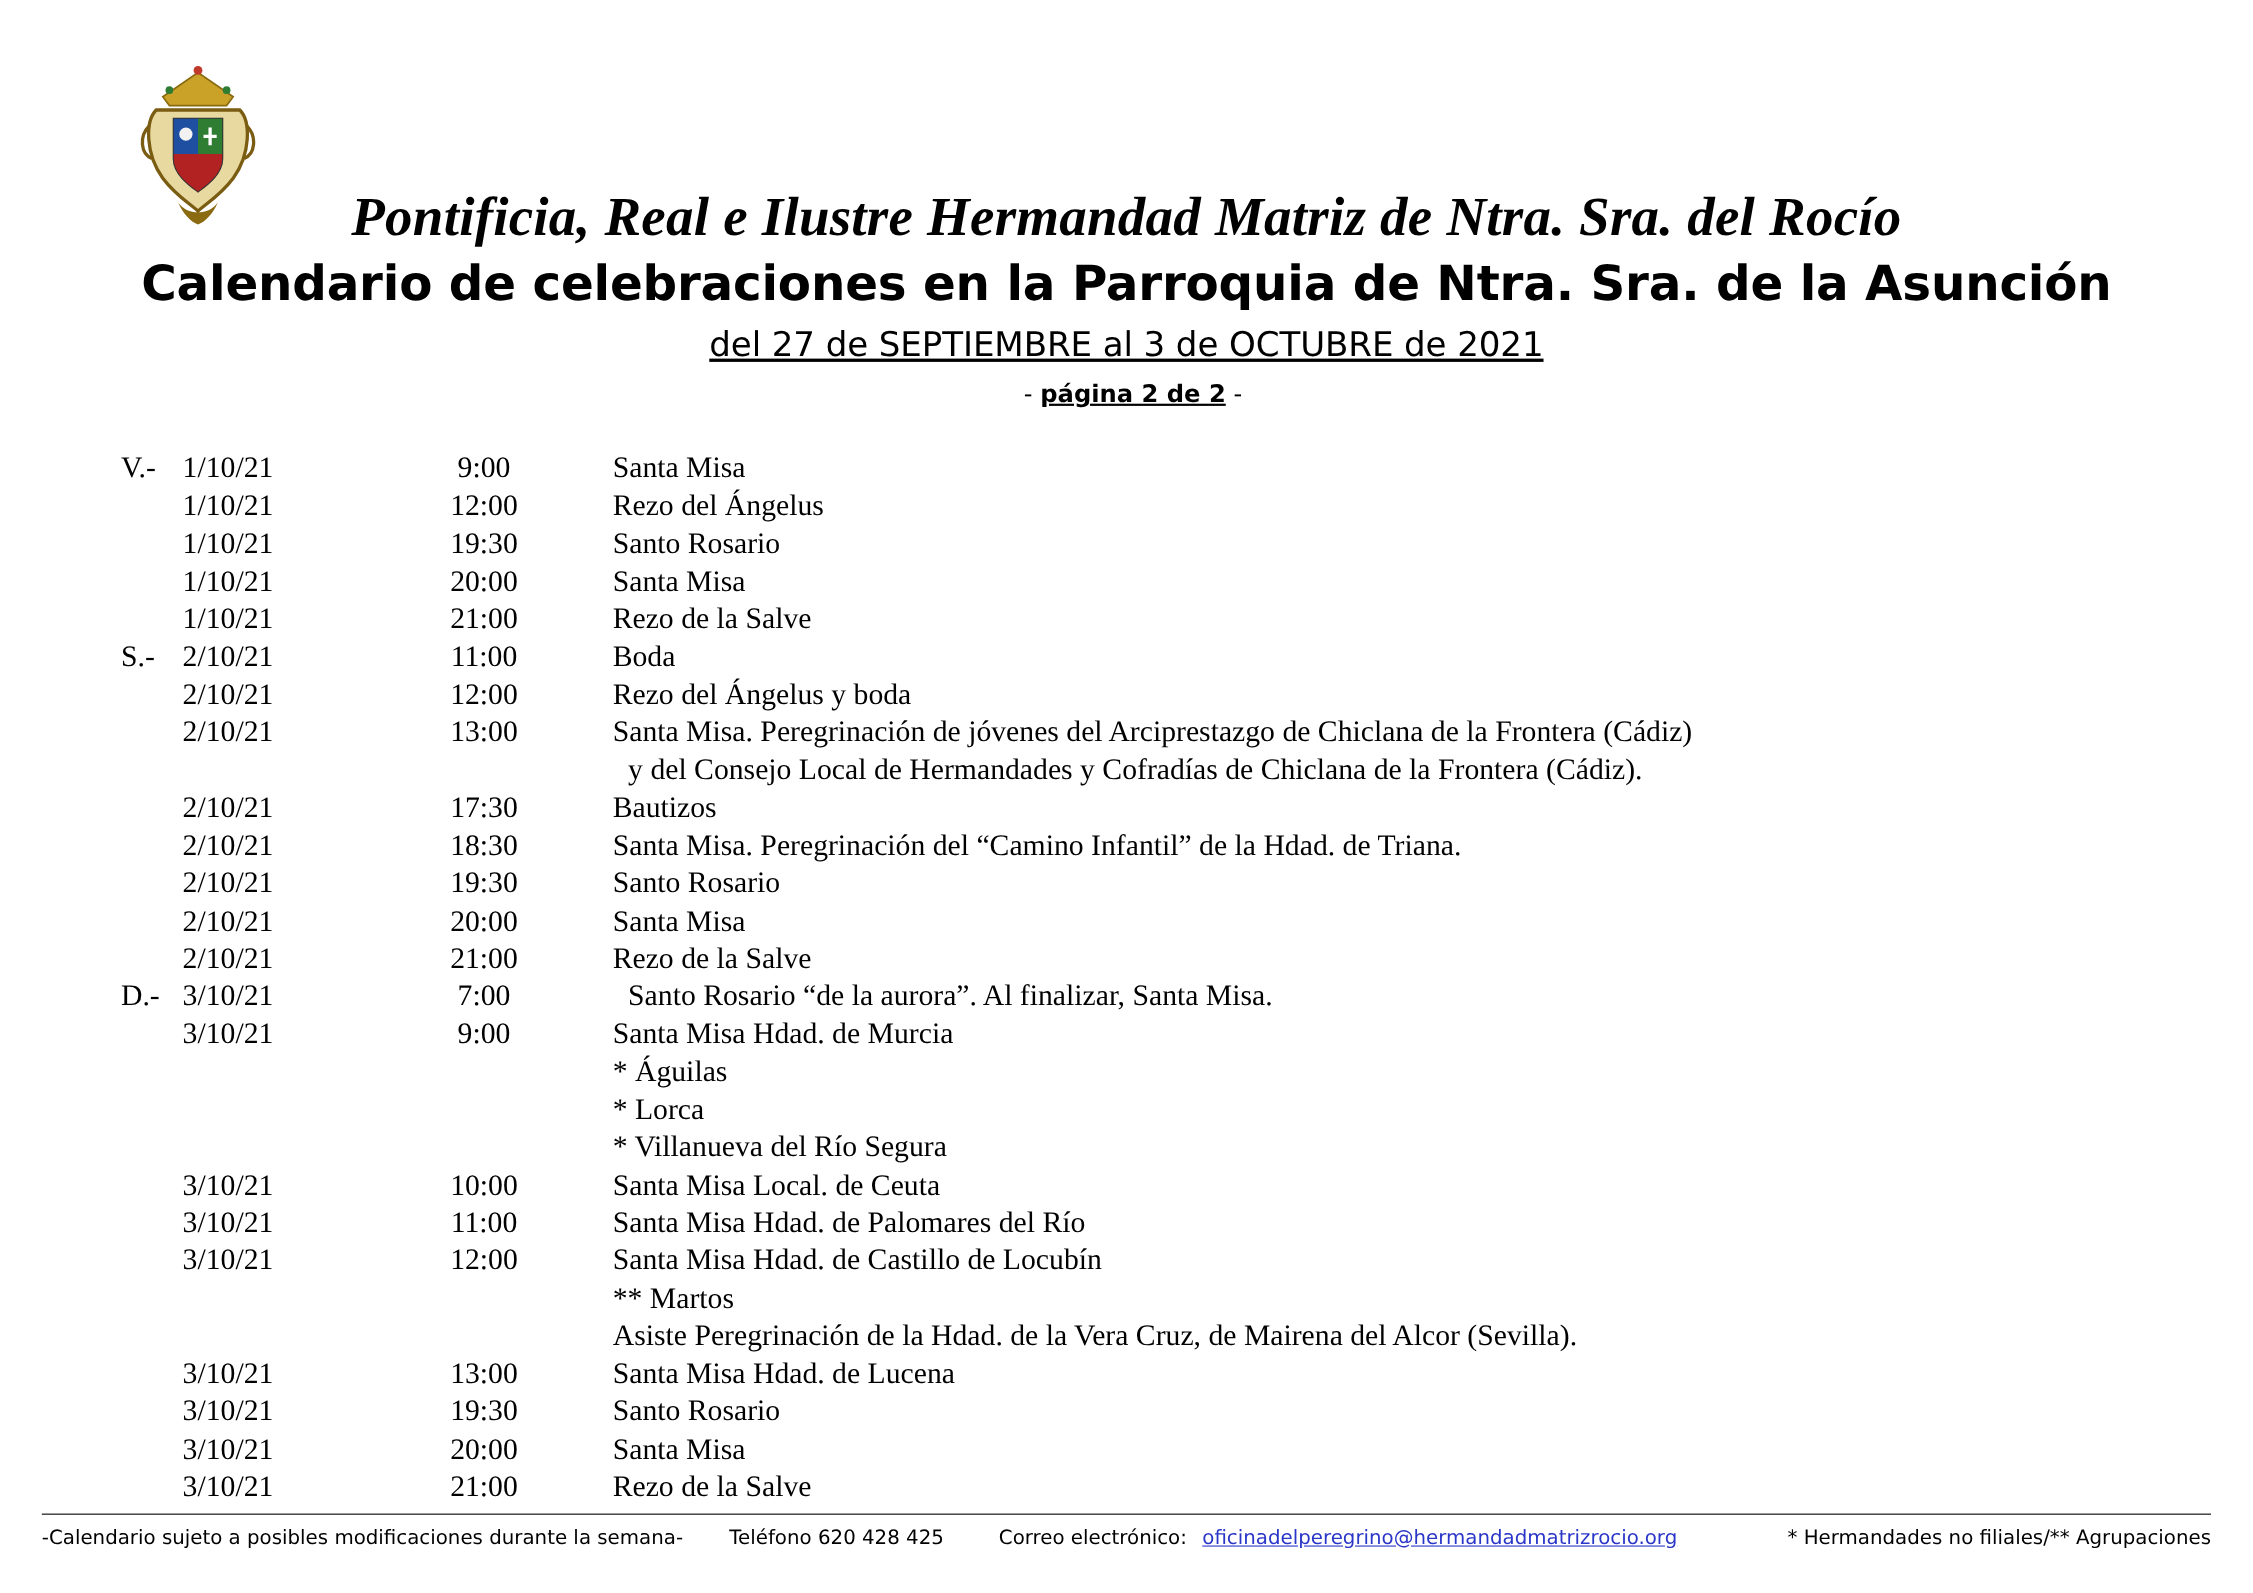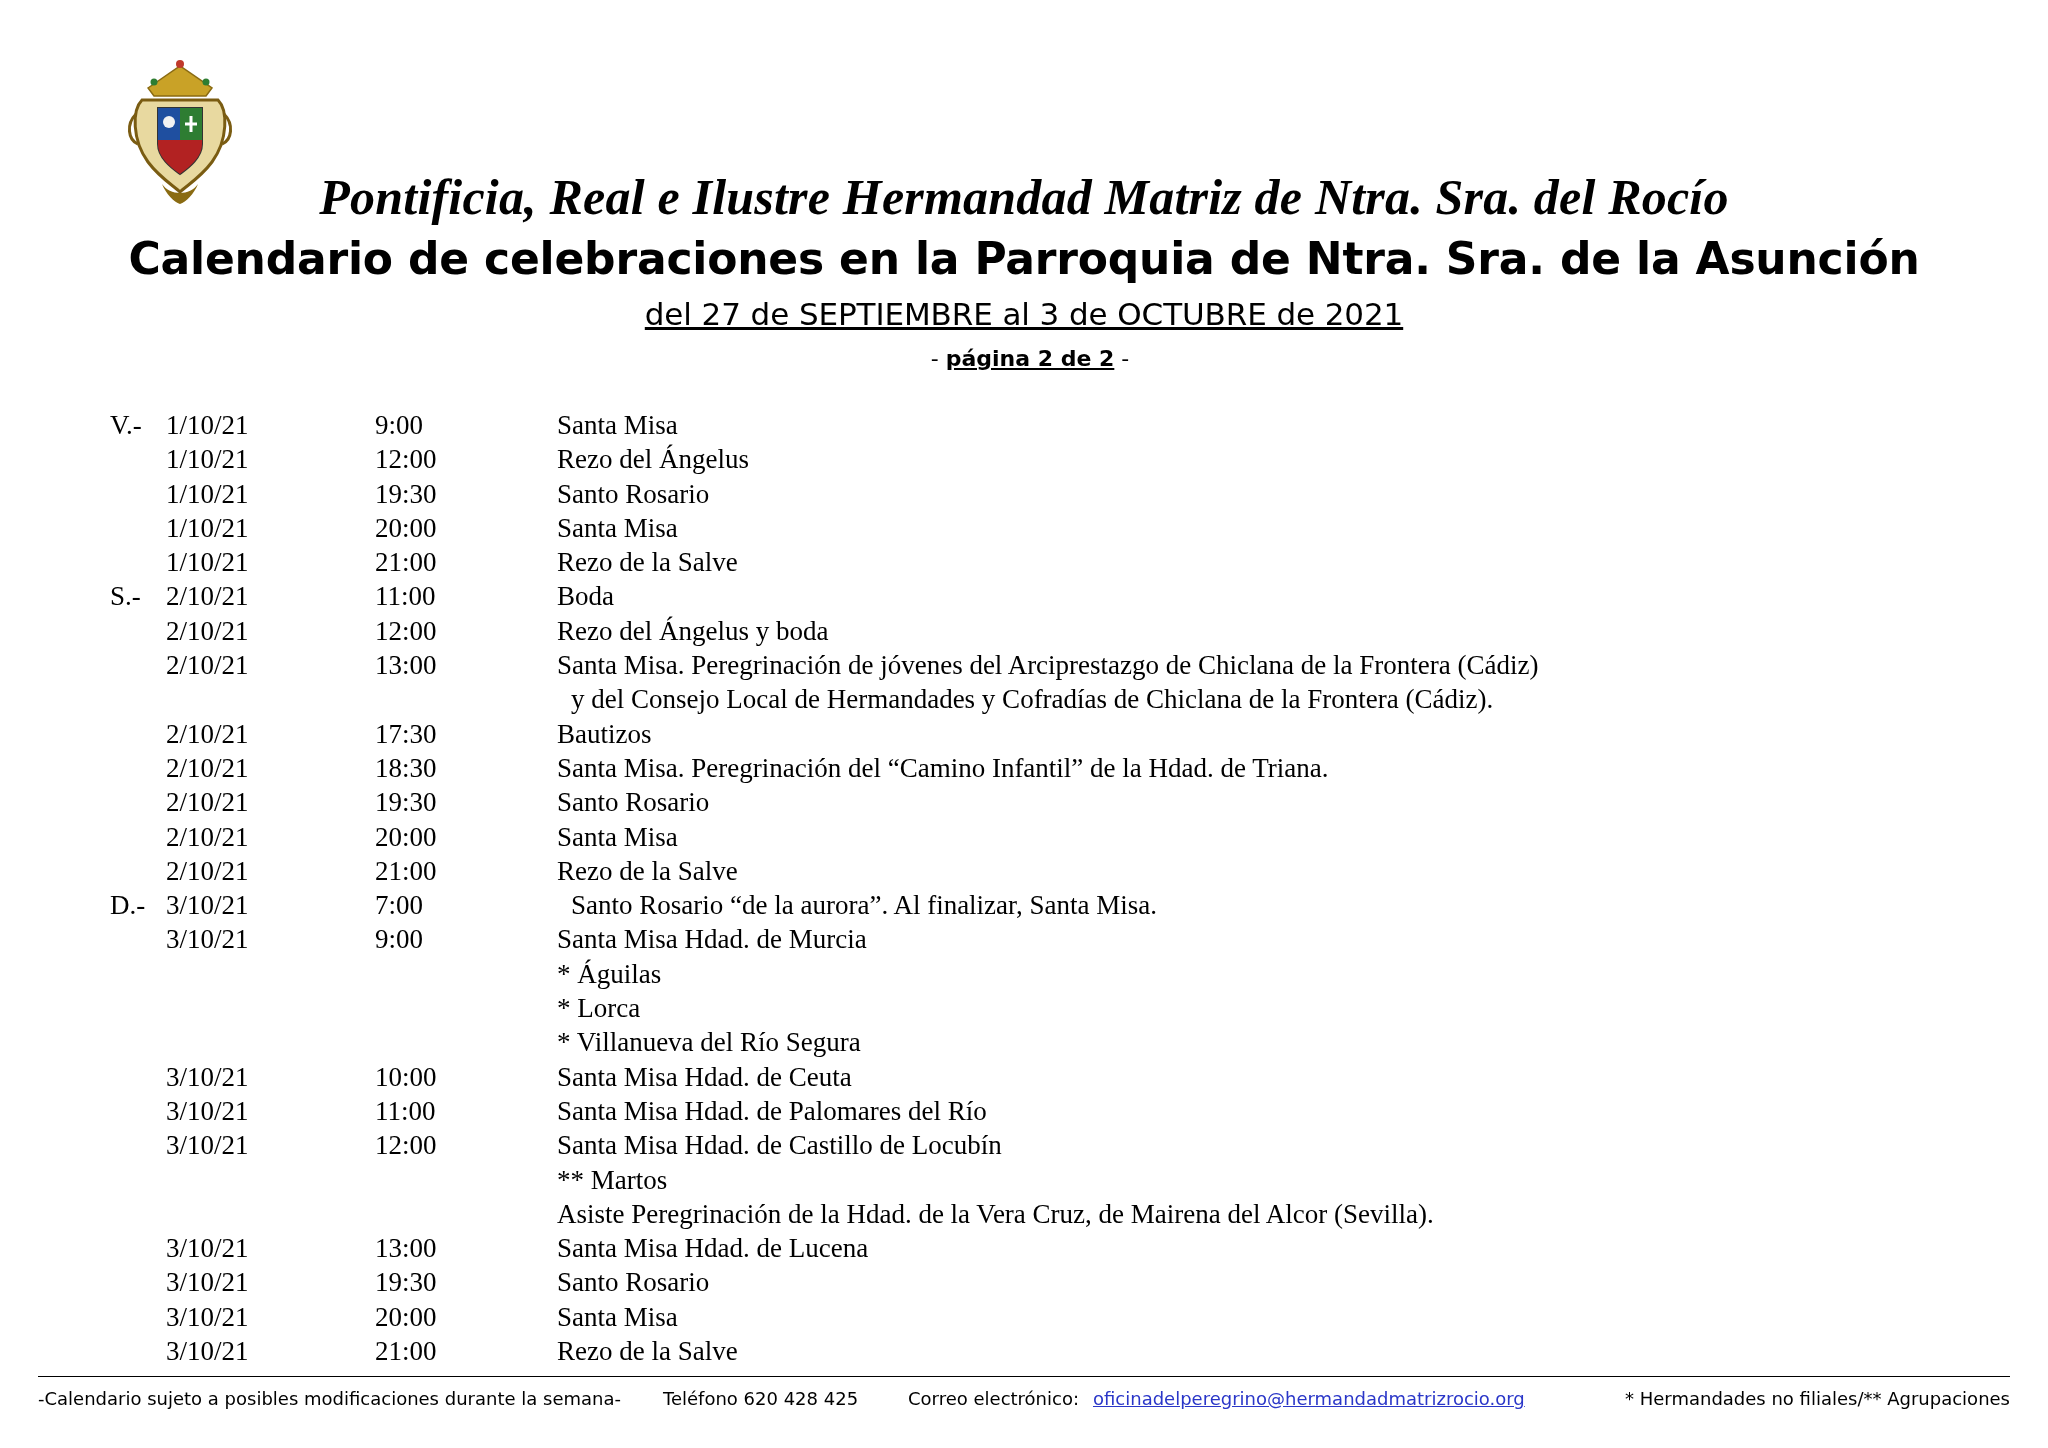--- a/index.html
+++ b/index.html
@@ -103,21 +103,21 @@
     text-align: left;
   }
   .col-date {
     width: 215px;
     text-align: left;
     padding-left: 6px;
     box-sizing: border-box;
   }
   .col-time {
     width: 130px;
-    text-align: left;
+    text-align: center;
     box-sizing: border-box;
   }
   .col-desc {
     padding-left: 52px;
     box-sizing: border-box;
     white-space: pre;
   }
   .col-desc.indent1 {
     padding-left: 66px;
   }
@@ -216,21 +216,21 @@
       <div class="row"><div class="col-day"></div><div class="col-date">2/10/21</div><div class="col-time">17:30</div><div class="col-desc">Bautizos</div></div>
       <div class="row"><div class="col-day"></div><div class="col-date">2/10/21</div><div class="col-time">18:30</div><div class="col-desc">Santa Misa. Peregrinación del “Camino Infantil” de la Hdad. de Triana.</div></div>
       <div class="row"><div class="col-day"></div><div class="col-date">2/10/21</div><div class="col-time">19:30</div><div class="col-desc">Santo Rosario</div></div>
       <div class="row"><div class="col-day"></div><div class="col-date">2/10/21</div><div class="col-time">20:00</div><div class="col-desc">Santa Misa</div></div>
       <div class="row"><div class="col-day"></div><div class="col-date">2/10/21</div><div class="col-time">21:00</div><div class="col-desc">Rezo de la Salve</div></div>
       <div class="row"><div class="col-day">D.-</div><div class="col-date">3/10/21</div><div class="col-time">7:00</div><div class="col-desc indent1">Santo Rosario “de la aurora”. Al finalizar, Santa Misa.</div></div>
       <div class="row"><div class="col-day"></div><div class="col-date">3/10/21</div><div class="col-time">9:00</div><div class="col-desc">Santa Misa Hdad. de Murcia</div></div>
       <div class="row"><div class="col-day"></div><div class="col-date"></div><div class="col-time"></div><div class="col-desc">* Águilas</div></div>
       <div class="row"><div class="col-day"></div><div class="col-date"></div><div class="col-time"></div><div class="col-desc">* Lorca</div></div>
       <div class="row"><div class="col-day"></div><div class="col-date"></div><div class="col-time"></div><div class="col-desc">* Villanueva del Río Segura</div></div>
-      <div class="row"><div class="col-day"></div><div class="col-date">3/10/21</div><div class="col-time">10:00</div><div class="col-desc">Santa Misa Hdad. de Ceuta</div></div>
+      <div class="row"><div class="col-day"></div><div class="col-date">3/10/21</div><div class="col-time">10:00</div><div class="col-desc">Santa Misa Local. de Ceuta</div></div>
       <div class="row"><div class="col-day"></div><div class="col-date">3/10/21</div><div class="col-time">11:00</div><div class="col-desc">Santa Misa Hdad. de Palomares del Río</div></div>
       <div class="row"><div class="col-day"></div><div class="col-date">3/10/21</div><div class="col-time">12:00</div><div class="col-desc">Santa Misa Hdad. de Castillo de Locubín</div></div>
       <div class="row"><div class="col-day"></div><div class="col-date"></div><div class="col-time"></div><div class="col-desc">** Martos</div></div>
       <div class="row"><div class="col-day"></div><div class="col-date"></div><div class="col-time"></div><div class="col-desc">Asiste Peregrinación de la Hdad. de la Vera Cruz, de Mairena del Alcor (Sevilla).</div></div>
       <div class="row"><div class="col-day"></div><div class="col-date">3/10/21</div><div class="col-time">13:00</div><div class="col-desc">Santa Misa Hdad. de Lucena</div></div>
       <div class="row"><div class="col-day"></div><div class="col-date">3/10/21</div><div class="col-time">19:30</div><div class="col-desc">Santo Rosario</div></div>
       <div class="row"><div class="col-day"></div><div class="col-date">3/10/21</div><div class="col-time">20:00</div><div class="col-desc">Santa Misa</div></div>
       <div class="row"><div class="col-day"></div><div class="col-date">3/10/21</div><div class="col-time">21:00</div><div class="col-desc">Rezo de la Salve</div></div>
     </div>
 

